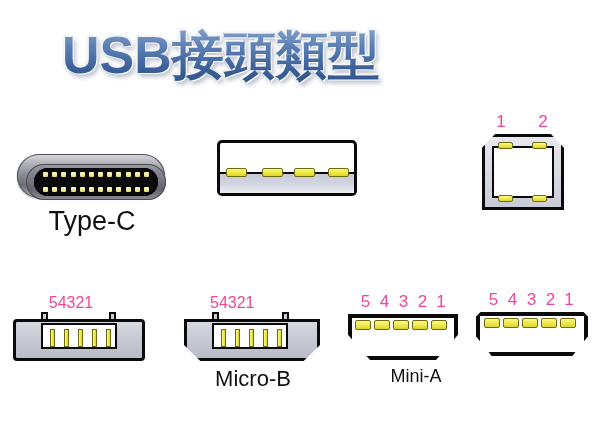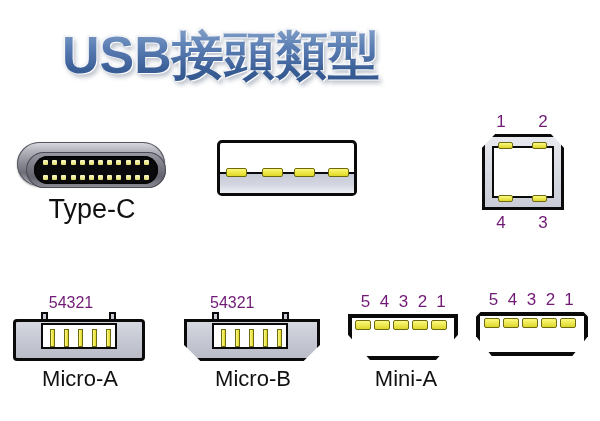--- a/index.html
+++ b/index.html
@@ -49,28 +49,28 @@
     position: absolute;
     width: 100%;
     text-align: center;
     color: #111111;
     font-family: "Liberation Sans", sans-serif;
     font-weight: 400;
     white-space: nowrap;
   }
   .pin-numbers {
     position: absolute;
-    color: #701a75;
+    color: #ec4899;
     font-family: "Liberation Sans", sans-serif;
     white-space: nowrap;
   }
   .pin-numbers span { display: inline-block; text-align: center; }
 
   
-  #typec-cell { left: 12px; top: 136px; width: 160px; height: 110px; }
+  #typec-cell { left: 12px; top: 148px; width: 160px; height: 110px; }
   #typec-body {
     position: absolute; left: 5px; top: 6px; width: 148px; height: 44px;
     border-radius: 22px;
     background: linear-gradient(180deg,#dcdce2 0%,#b8b8c0 18%,#8f8f99 45%,#6e6e78 70%,#9a9aa4 88%,#c8c8d0 100%);
     box-shadow: inset 0 0 0 1px #55555e, 0 1px 2px rgba(0,0,0,0.35);
   }
   #typec-body2 {
     position: absolute; left: 9px; top: 10px; width: 140px; height: 36px;
     border-radius: 18px;
     background: linear-gradient(180deg,#9b9ba5 0%,#7a7a84 40%,#646470 70%,#8e8e98 100%);
@@ -181,21 +181,21 @@
   #minia-body {
     position: absolute; left: 14px; top: 22px; width: 110px; height: 46px;
     background: #ffffff; border: 4px solid #0a0a0a; box-sizing: border-box;
     clip-path: polygon(0 0, 100% 0, 100% 45%, 80% 100%, 20% 100%, 0 45%);
   }
   .mini-pin {
     position: absolute; width: 16px; height: 10px;
     background: linear-gradient(180deg,#fdfa7e,#ded62a);
     border: 1px solid #6d6a10; border-radius: 2px; box-sizing: border-box;
   }
-  #minia-label { left: 2px; top: 74px; font-size: 22px; }
+  #minia-label { left: 12px; top: 74px; font-size: 18px; }
 
   
   #minib-cell { left: 470px; top: 290px; width: 130px; height: 112px; }
   #minib-numbers { left: 14px; top: 0; width: 94px; font-size: 17px; }
   #minib-body {
     position: absolute; left: 6px; top: 22px; width: 112px; height: 44px;
     background: #ffffff; border: 4px solid #0a0a0a; box-sizing: border-box;
     clip-path: polygon(0 10%, 4% 0, 96% 0, 100% 10%, 100% 55%, 86% 100%, 14% 100%, 0 55%);
   }
   #minib-label { left: -6px; top: 72px; font-size: 22px; }
@@ -258,38 +258,34 @@
 <div class="cell" id="typeb-cell">
   <div class="pin-numbers" id="typeb-numbers-top">
     <span style="width:42px">1</span><span style="width:42px">2</span>
   </div>
   <div id="typeb-outer"></div>
   <div id="typeb-inner"></div>
   <div class="typeb-pin" style="left:38px; top:30px"></div>
   <div class="typeb-pin" style="left:72px; top:30px"></div>
   <div class="typeb-pin" style="left:38px; top:83px"></div>
   <div class="typeb-pin" style="left:72px; top:83px"></div>
-  <div class="pin-numbers" id="typeb-numbers-bot">
-    <span style="width:42px">4</span><span style="width:42px">3</span>
-  </div>
 </div>
 
 <div class="cell" id="microa-cell">
   <div class="pin-numbers" id="microa-numbers">54321</div>
   <div class="micro-tab" style="left:36px"></div>
   <div class="micro-tab" style="left:104px"></div>
   <div id="microa-body"></div>
   <div id="microa-recess">
     <div class="micro-pin" style="left:7px;  top:4px"></div>
     <div class="micro-pin" style="left:21px; top:4px"></div>
     <div class="micro-pin" style="left:35px; top:4px"></div>
     <div class="micro-pin" style="left:49px; top:4px"></div>
     <div class="micro-pin" style="left:63px; top:4px"></div>
   </div>
-  <div class="cell-label" id="microa-label">Micro-A</div>
 </div>
 
 <div class="cell" id="microb-cell">
   <div class="pin-numbers" id="microb-numbers">54321</div>
   <div class="micro-tab" style="left:34px"></div>
   <div class="micro-tab" style="left:104px"></div>
   <div id="microb-body"></div>
   <div id="microb-recess">
     <div class="micro-pin" style="left:7px;  top:4px"></div>
     <div class="micro-pin" style="left:21px; top:4px"></div>

